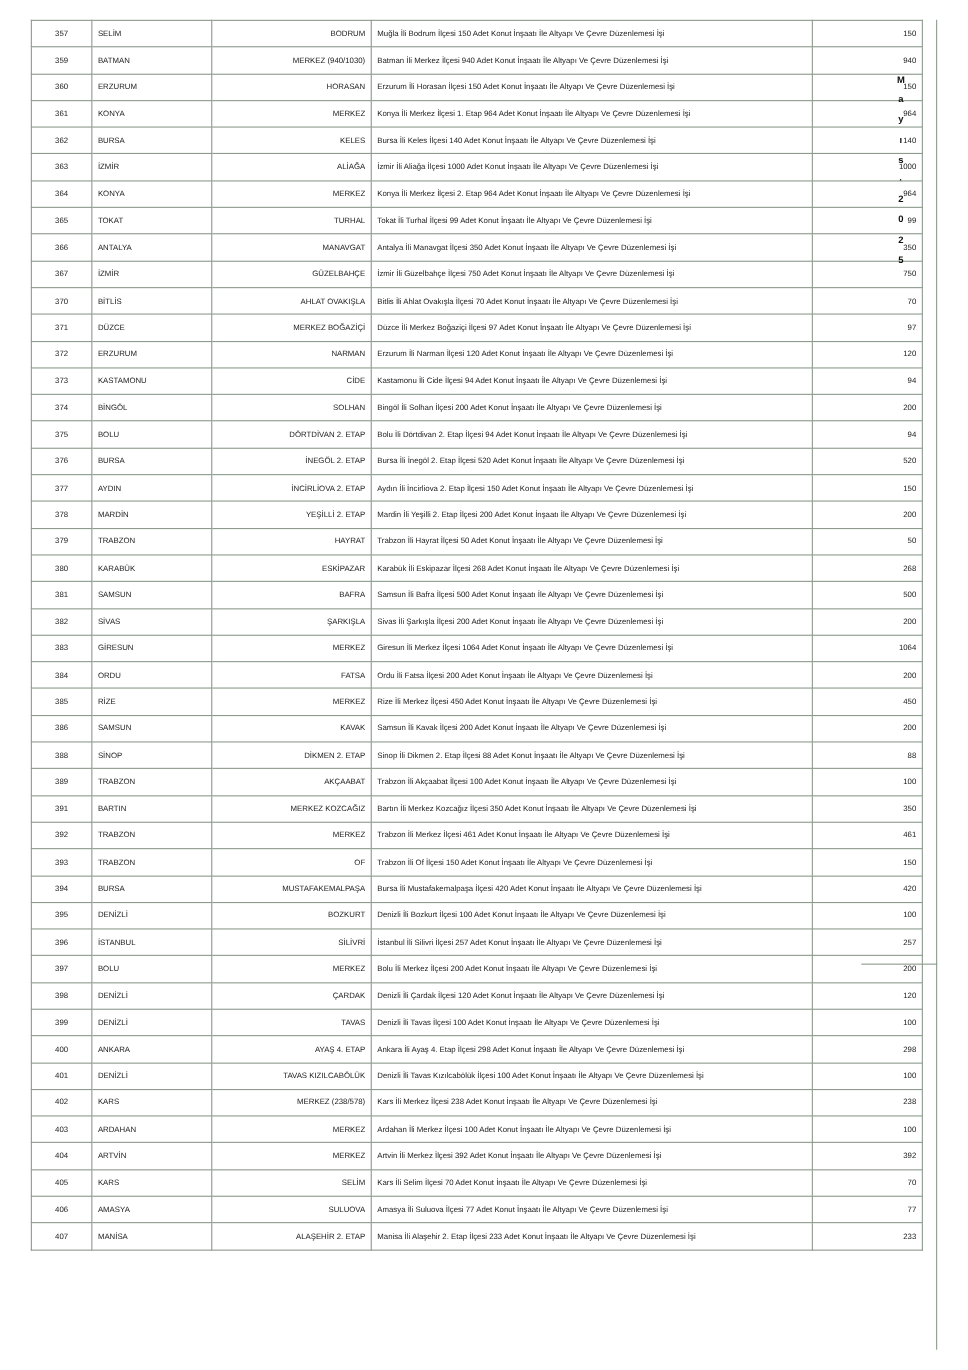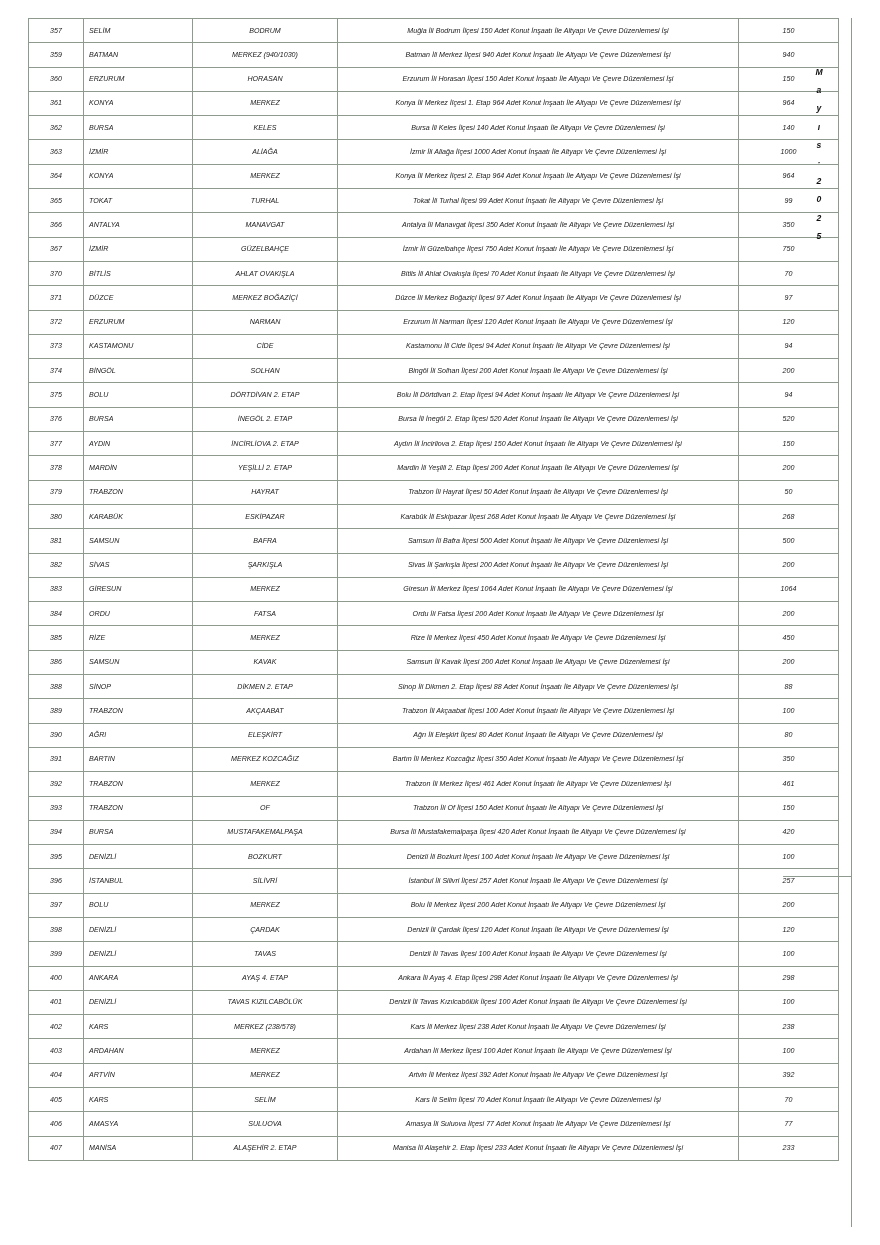--- a/index.html
+++ b/index.html
@@ -15,21 +15,20 @@
     position: relative;
     overflow: hidden;
   }
 
   .page {
     position: absolute;
     left: 0;
     top: 0;
     width: 880px;
     height: 1245px;
-    font-style: italic;
   }
 
   
   .table-wrap {
     position: absolute;
     left: 28px;
     top: 18px;
     width: 755px;
   }
 
@@ -56,31 +55,31 @@
     text-align: center;
     font-size: 7.2px;
   }
   td.c-il {
     width: 98px;
     text-align: left;
     font-size: 7.2px;
   }
   td.c-ilce {
     width: 134px;
-    text-align: center;
+    text-align: right;
     font-size: 7.2px;
   }
   td.c-desc {
     width: 390px;
-    text-align: center;
+    text-align: left;
     font-size: 7.1px;
   }
   td.c-adet {
     width: 89px;
-    text-align: center;
+    text-align: right;
     background: #e4ebdc;
     font-size: 7.2px;
   }
 
   
   .rule-vert {
     position: absolute;
     left: 851px;
     top: 18px;
     width: 1px;
@@ -319,27 +318,20 @@
             <td class="c-ilce">DİKMEN 2. ETAP</td>
             <td class="c-desc">Sinop İli Dikmen 2. Etap İlçesi 88 Adet Konut İnşaatı İle Altyapı Ve Çevre Düzenlemesi İşi</td>
             <td class="c-adet">88</td>
           </tr>
           <tr>
             <td class="c-no">389</td>
             <td class="c-il">TRABZON</td>
             <td class="c-ilce">AKÇAABAT</td>
             <td class="c-desc">Trabzon İli Akçaabat İlçesi 100 Adet Konut İnşaatı İle Altyapı Ve Çevre Düzenlemesi İşi</td>
             <td class="c-adet">100</td>
-          </tr>
-          <tr>
-            <td class="c-no">390</td>
-            <td class="c-il">AĞRI</td>
-            <td class="c-ilce">ELEŞKİRT</td>
-            <td class="c-desc">Ağrı İli Eleşkirt İlçesi 80 Adet Konut İnşaatı İle Altyapı Ve Çevre Düzenlemesi İşi</td>
-            <td class="c-adet">80</td>
           </tr>
           <tr>
             <td class="c-no">391</td>
             <td class="c-il">BARTIN</td>
             <td class="c-ilce">MERKEZ KOZCAĞIZ</td>
             <td class="c-desc">Bartın İli Merkez Kozcağız İlçesi 350 Adet Konut İnşaatı İle Altyapı Ve Çevre Düzenlemesi İşi</td>
             <td class="c-adet">350</td>
           </tr>
           <tr>
             <td class="c-no">392</td>

